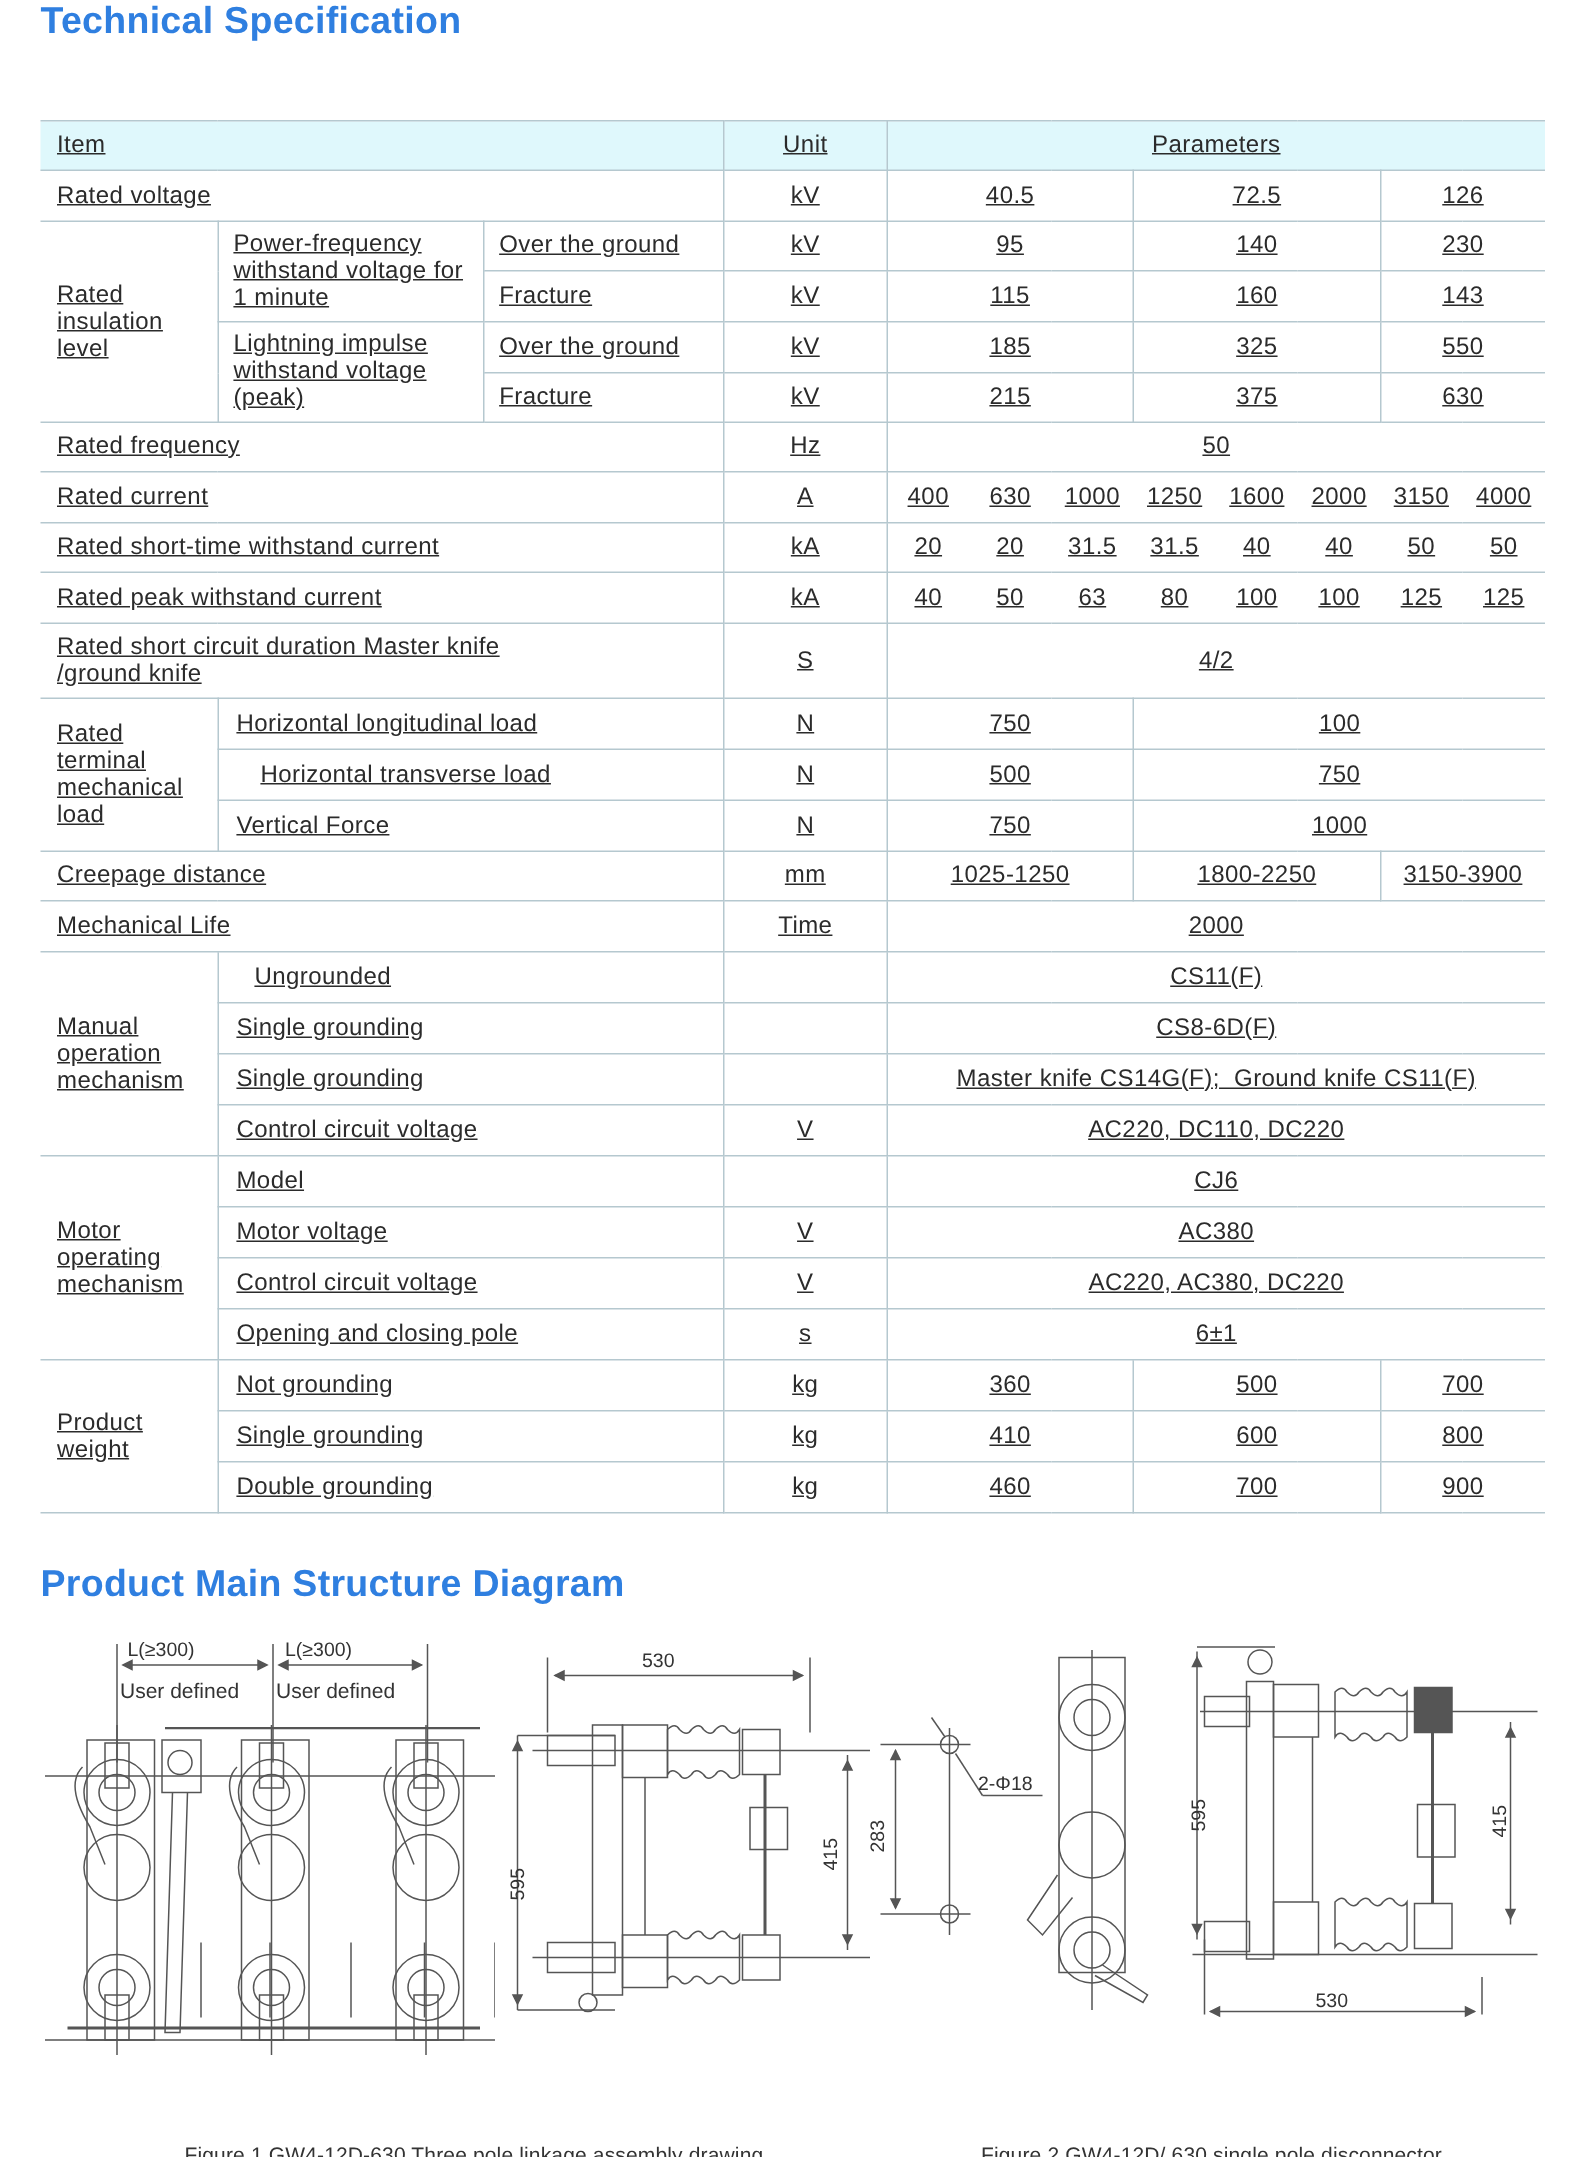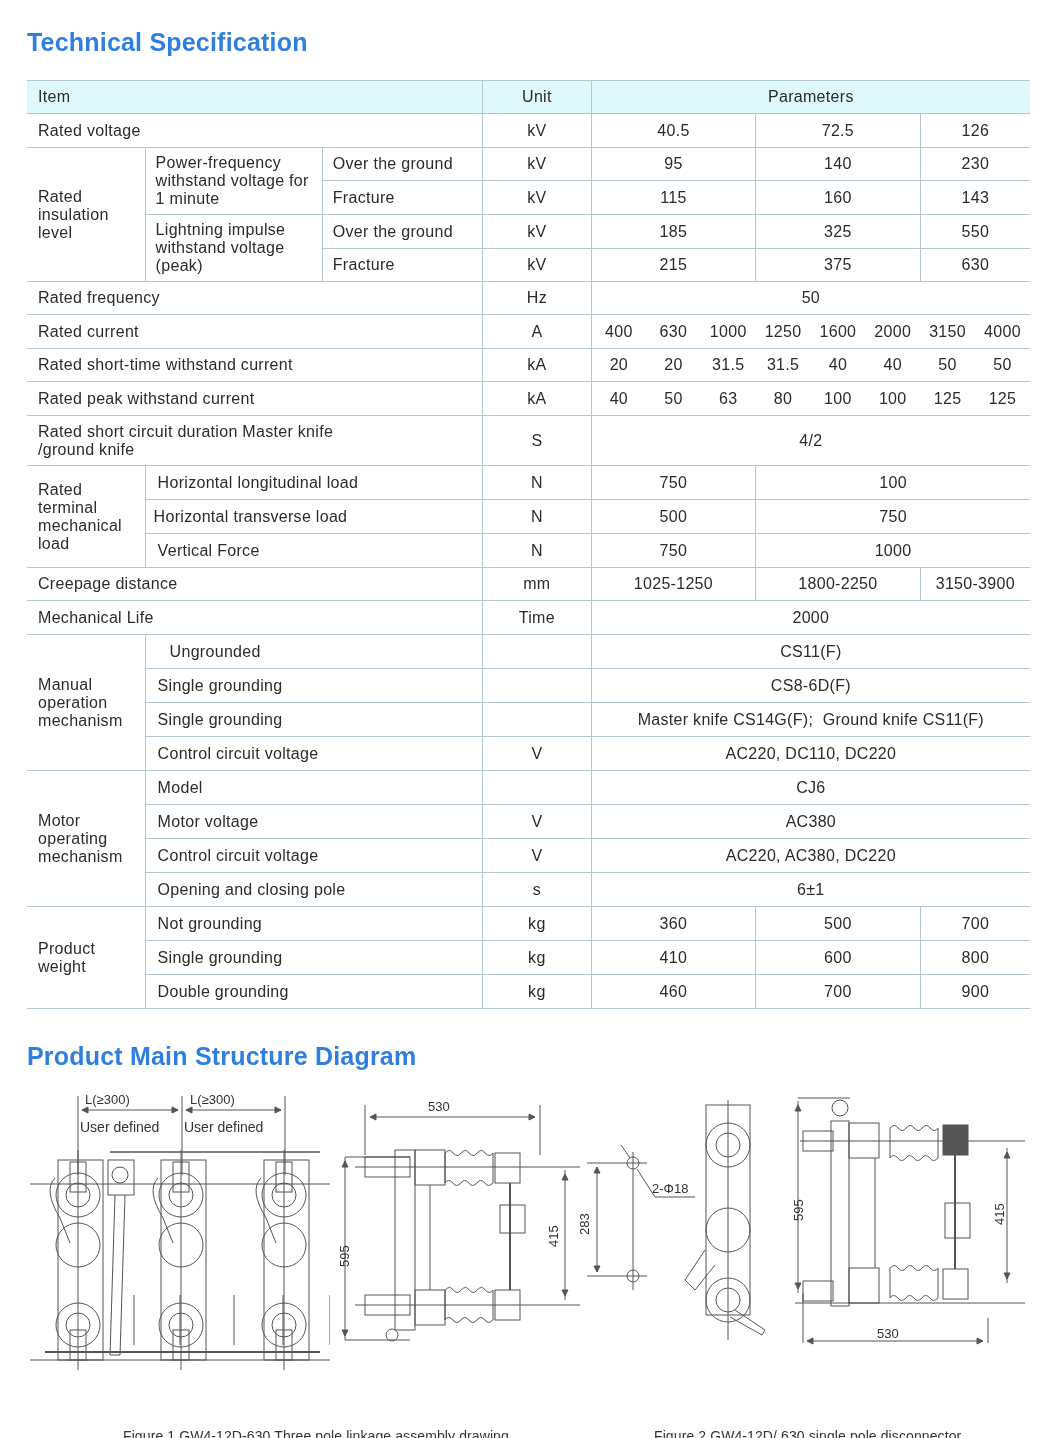--- a/index.html
+++ b/index.html
@@ -1,22 +1,22 @@
 <!DOCTYPE html>
 <html><head>
 <meta charset="utf-8">
 <style>
   * { box-sizing: border-box; margin: 0; padding: 0; }
   html, body { width: 1048px; height: 1438px; background: #ffffff; overflow: hidden; }
   body { font-family: "Liberation Sans", "DejaVu Sans", sans-serif; color: #2b2b2b; position: relative; }
   .title { position: absolute; left: 27px; font-size: 25px; font-weight: bold; color: #2f7fe0; letter-spacing: 0.2px; }
-  #t1 { top: 28px; }
+  #t1 { top: 0; }
   #t2 { top: 1042px; }
 
-  table.spec { position: absolute; left: 27px; top: 80px; width: 1003px; border-collapse: collapse; table-layout: fixed; font-size: 16px; }
+  table.spec { position: absolute; left: 27px; top: 80px; width: 1003px; border-collapse: collapse; table-layout: fixed; font-size: 16px; text-decoration: underline; }
   table.spec td { border-top: 1.5px solid #b5c8cf; border-bottom: 1.5px solid #b5c8cf; border-left: 1px solid #b5c8cf; border-right: 1px solid #b5c8cf; vertical-align: middle; padding: 0 10px; line-height: 18px; letter-spacing: 0.3px; }
   table.spec tr td:first-child { border-left: none; }
   table.spec tr td:last-child { border-right: none; }
   table.spec .hd td { background: #dff8fc; height: 33px; }
   table.spec .c { text-align: center; padding: 0 2px; }
   table.spec .grp { padding-left: 11px; }
   table.spec .sub { padding-left: 10px; margin-left: 36px; }
 
   .diagram { position: absolute; }
   .caption { position: absolute; top: 1428px; font-size: 14px; color: #333; letter-spacing: 0.1px; }
@@ -142,21 +142,21 @@
   </tr>
 
   <tr style="height:34px">
     <td rowspan="3" class="grp">Rated terminal mechanical load</td>
     <td colspan="2" class="sub" style="padding-left:12px">Horizontal longitudinal load</td>
     <td class="c">N</td>
     <td colspan="3" class="c">750</td>
     <td colspan="5" class="c">100</td>
   </tr>
   <tr style="height:34px">
-    <td colspan="2" class="sub" style="padding-left:8px">Horizontal transverse load</td>
+    <td colspan="2" class="sub" style="padding-left:28px">Horizontal transverse load</td>
     <td class="c">N</td>
     <td colspan="3" class="c">500</td>
     <td colspan="5" class="c">750</td>
   </tr>
   <tr style="height:34px">
     <td colspan="2" class="sub" style="padding-left:12px">Vertical Force</td>
     <td class="c">N</td>
     <td colspan="3" class="c">750</td>
     <td colspan="5" class="c">1000</td>
   </tr>

